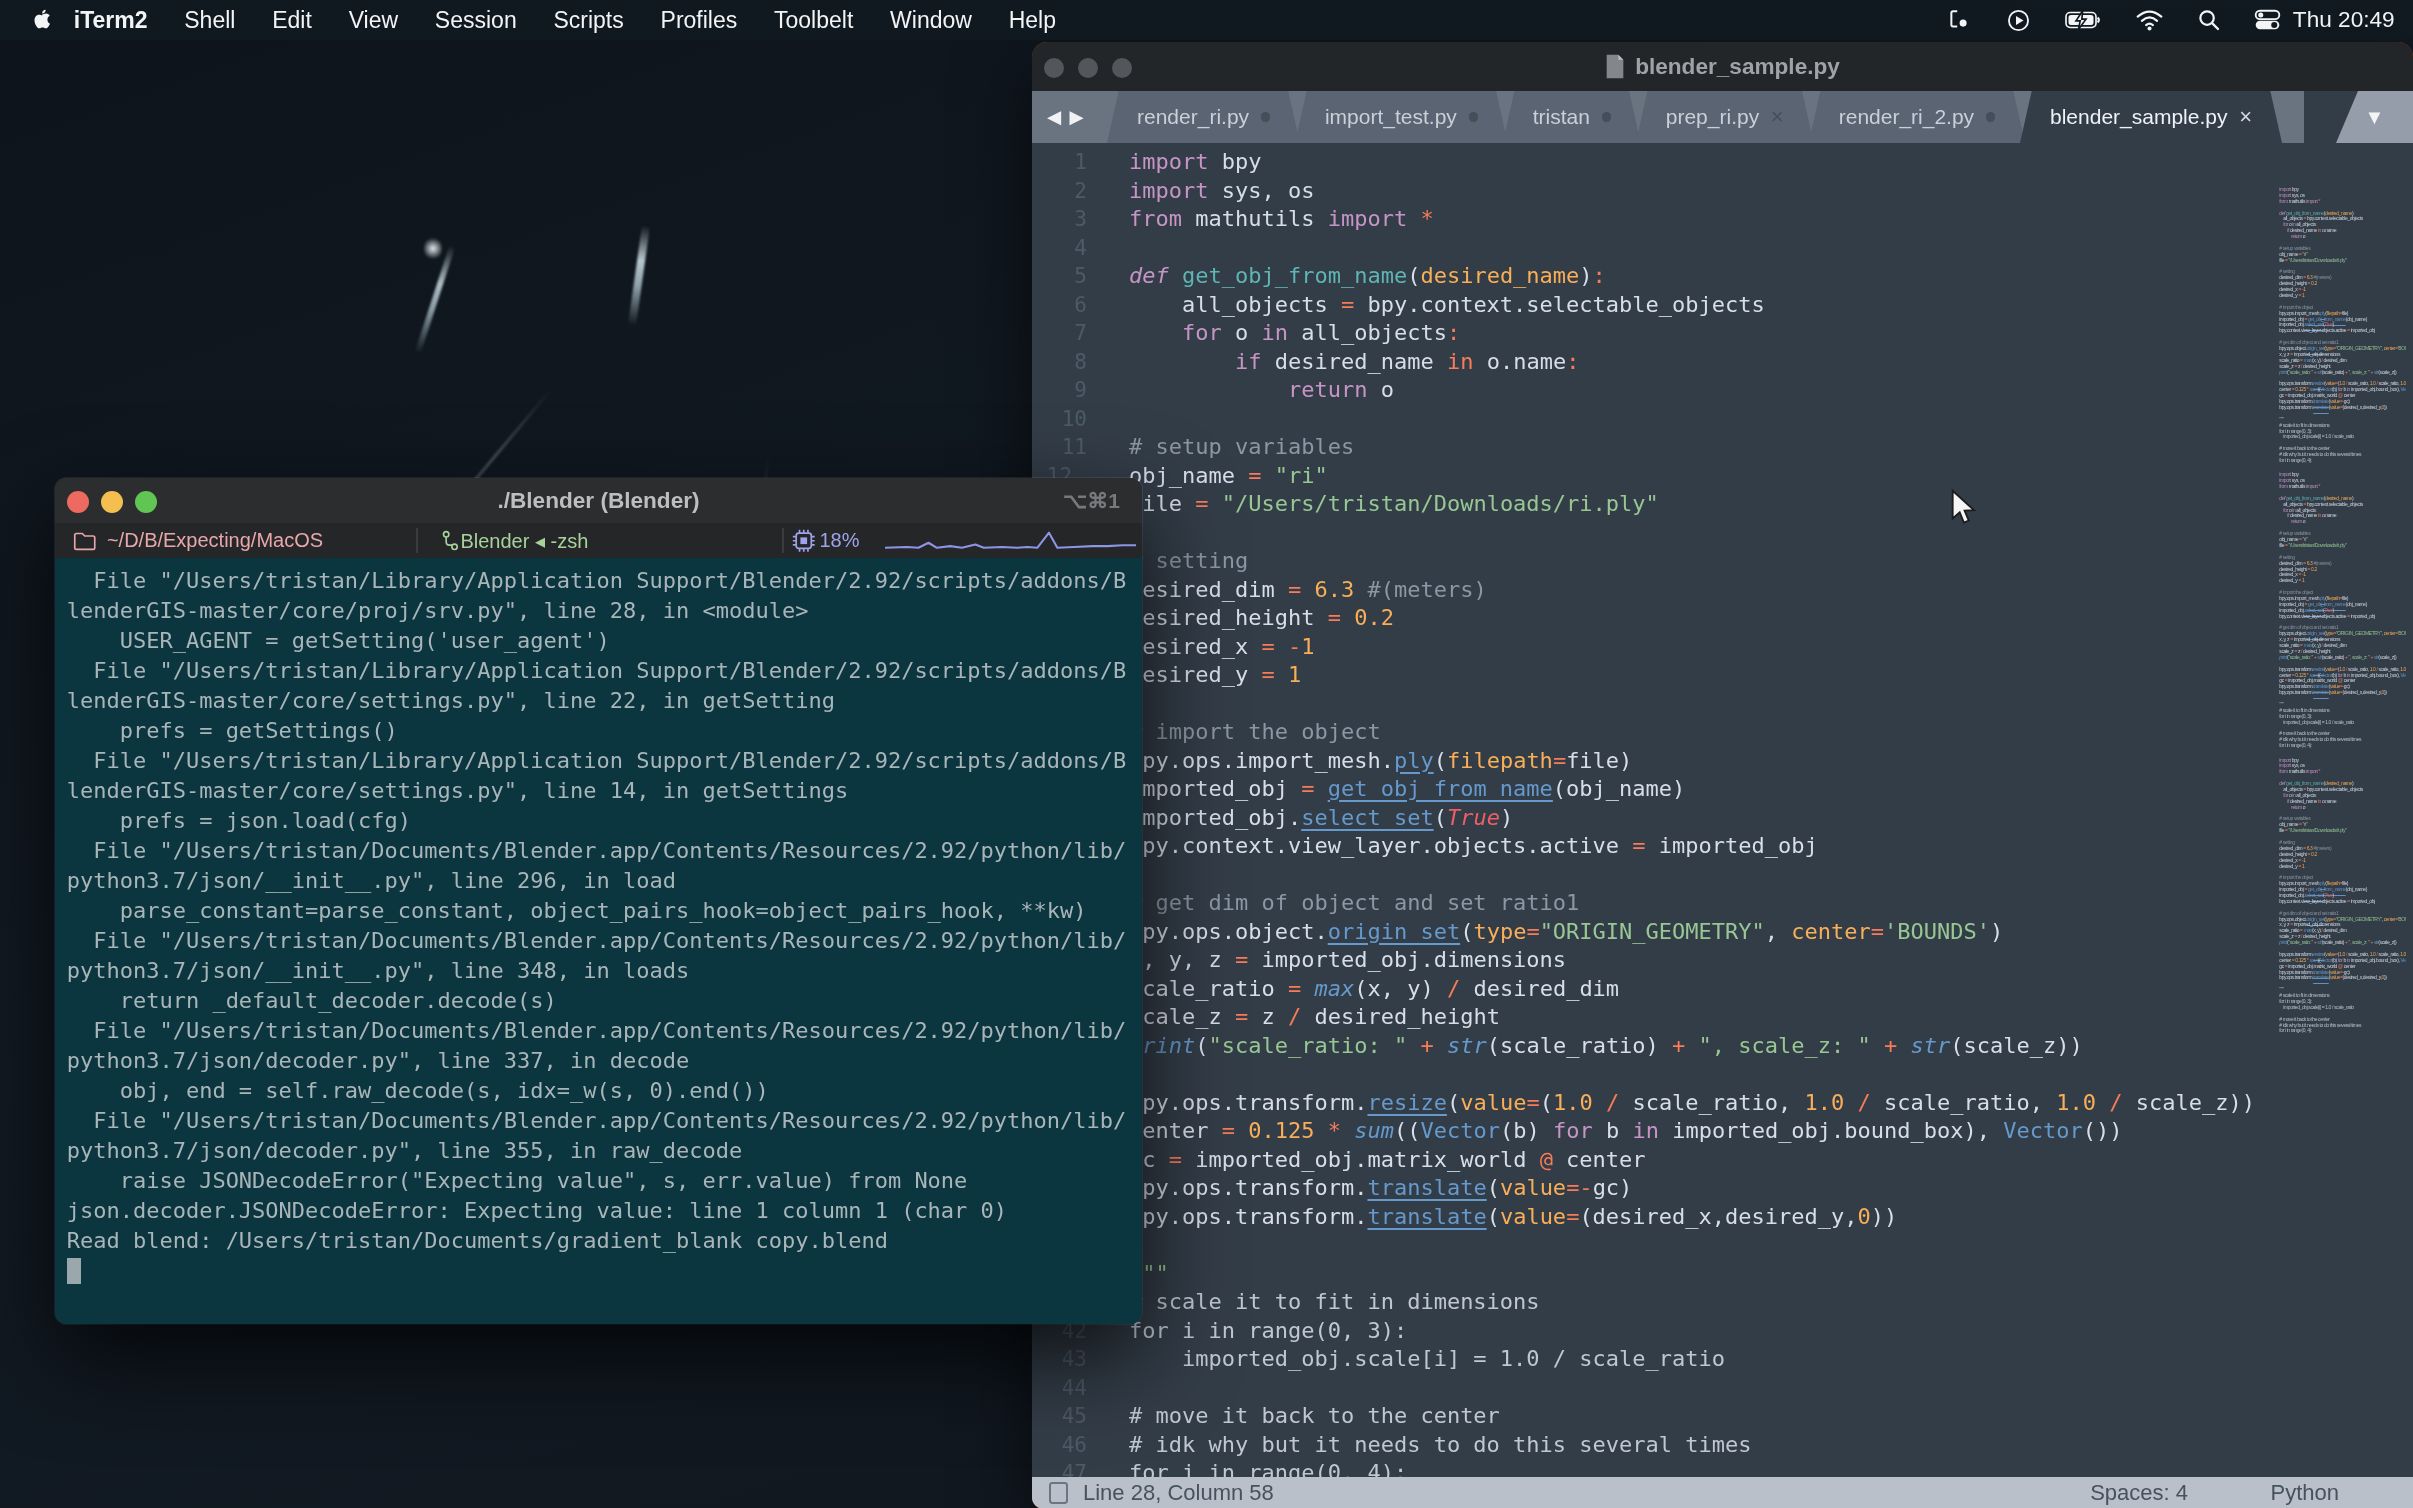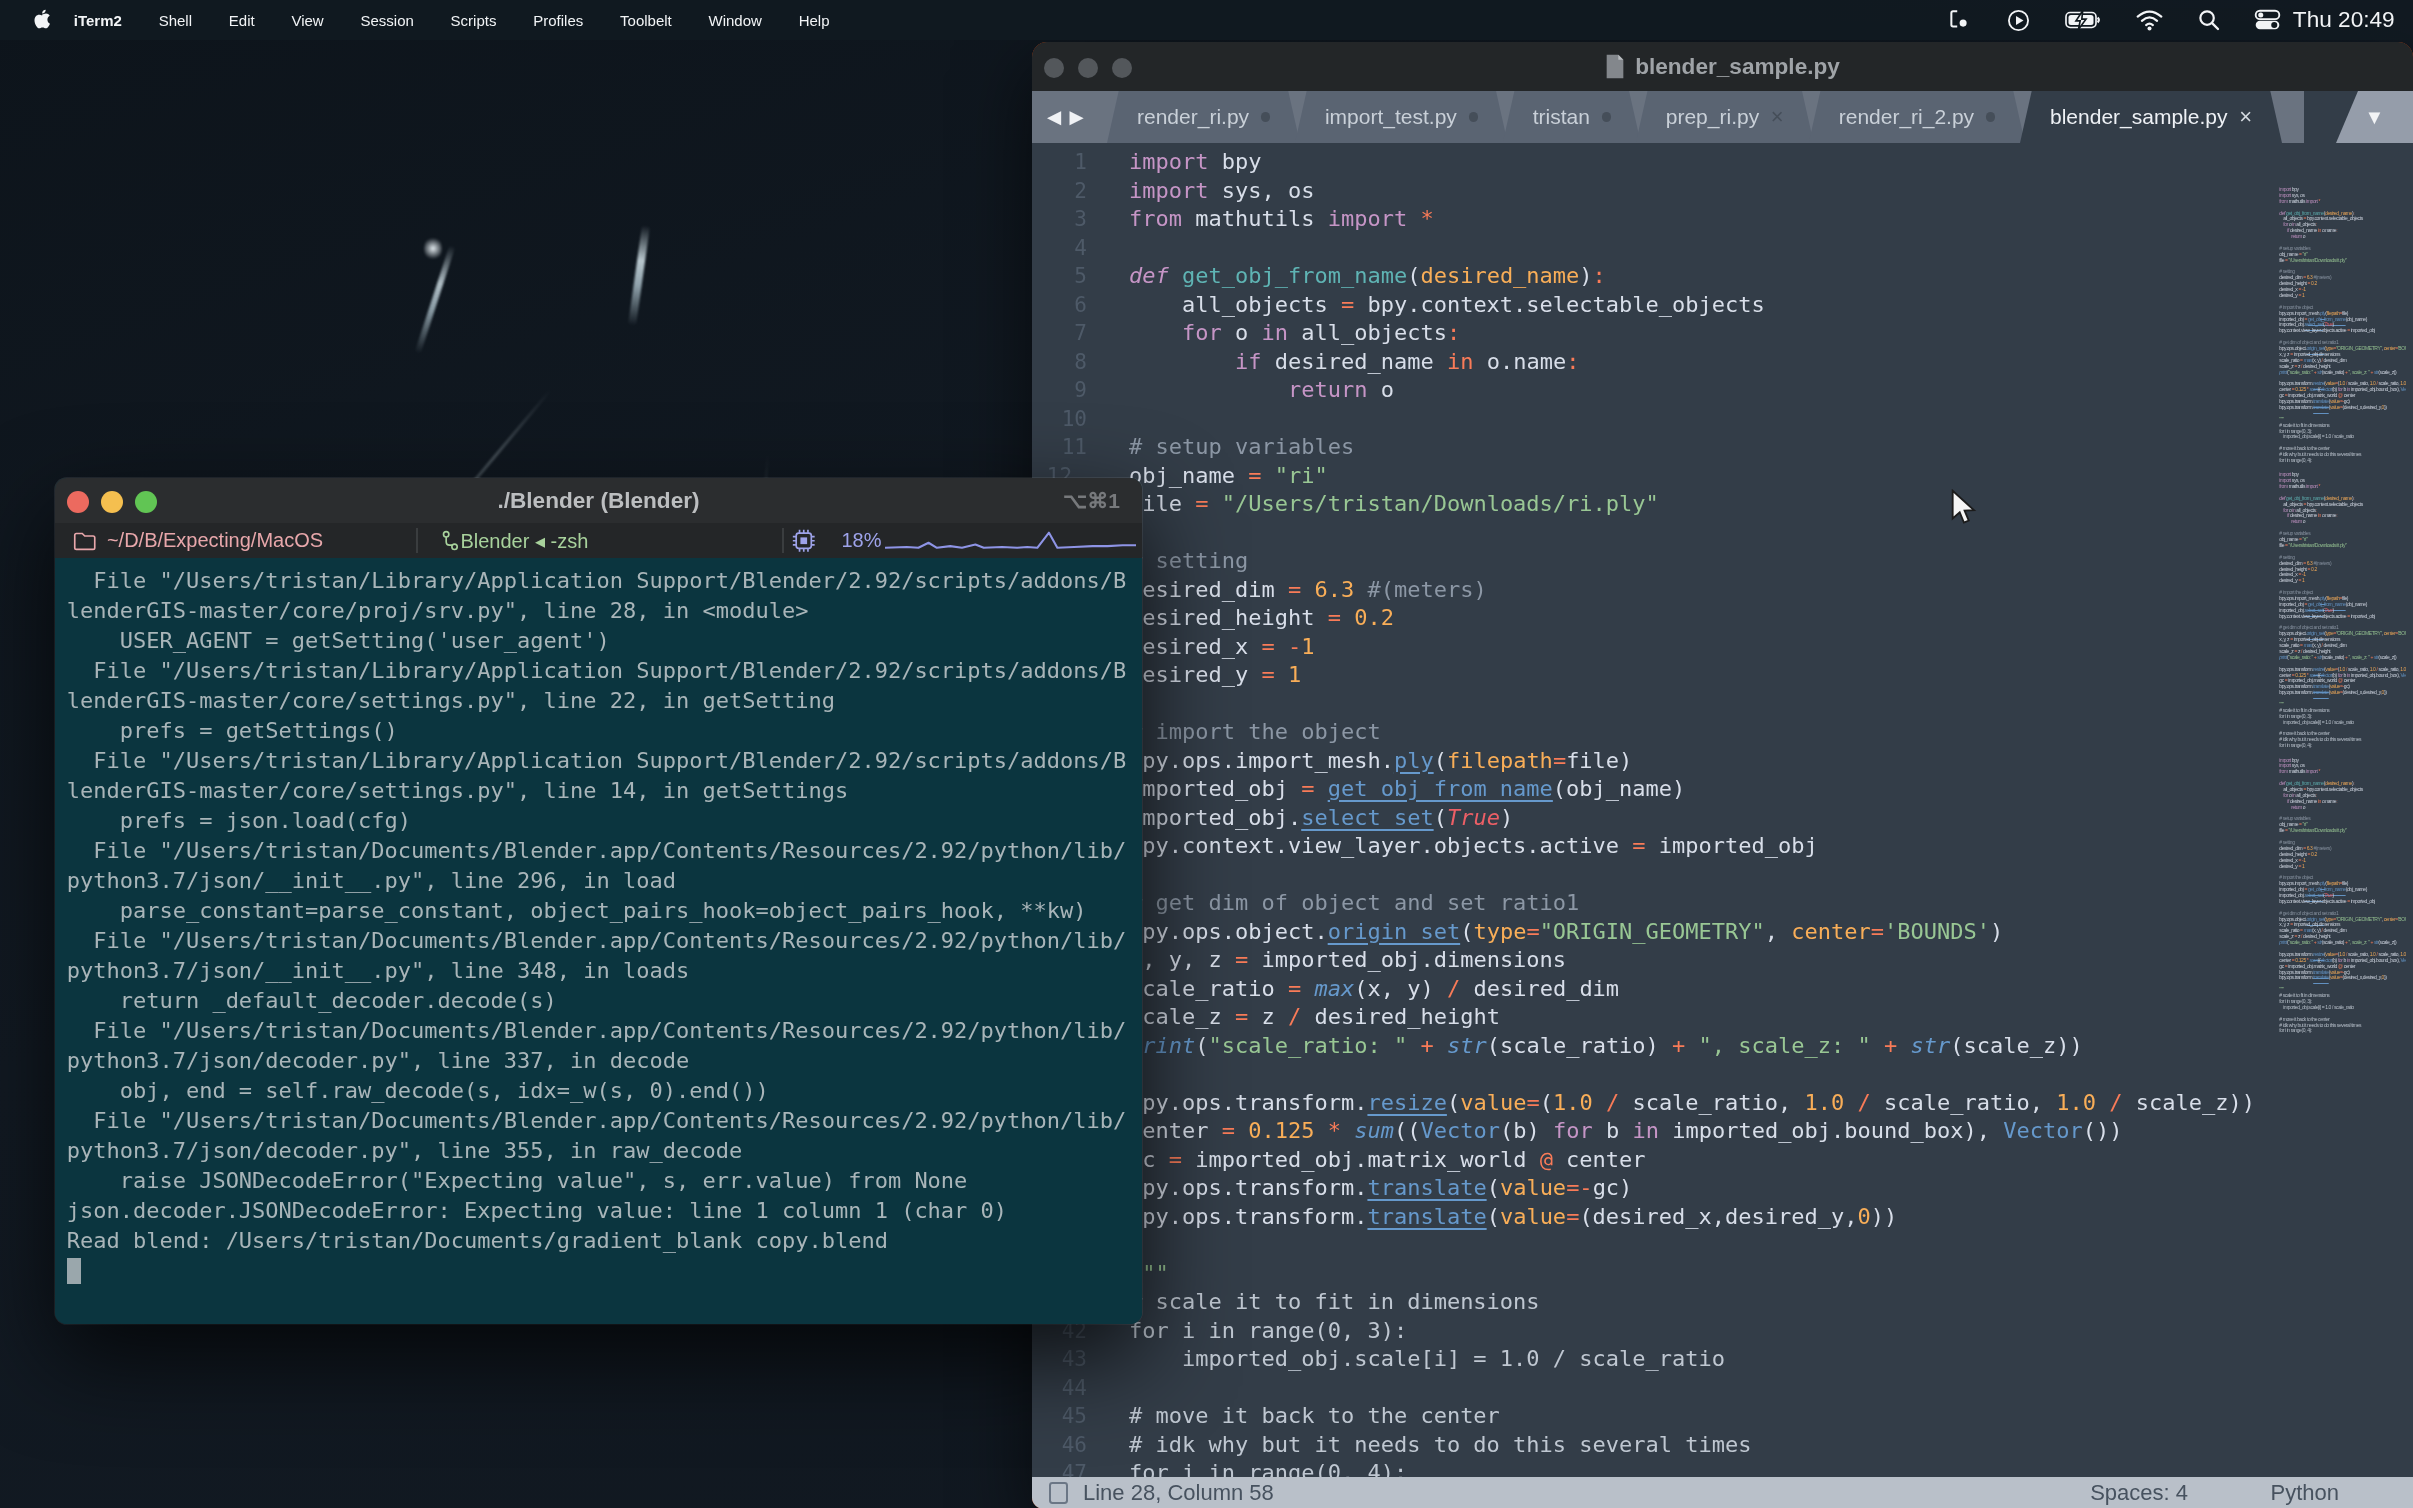--- a/index.html
+++ b/index.html
@@ -8,21 +8,21 @@
   
   #desktop{position:absolute;inset:0;background:linear-gradient(160deg,#0d141b 0%,#121a23 45%,#10171f 100%);z-index:0;}
   .streak{position:absolute;border-radius:3.4px;filter:blur(1px);
     background:linear-gradient(to bottom,rgba(215,233,240,0),rgba(223,239,246,.9) 35%,rgba(205,228,238,.75) 60%,rgba(215,233,240,0));}
   .blob{position:absolute;border-radius:50%;background:radial-gradient(circle,rgba(240,248,252,.95),rgba(240,248,252,0) 70%);filter:blur(0.8px);}
 
   
   #menubar{position:absolute;left:0;top:0;width:2413px;height:40px;background:rgba(17,25,33,.94);
     display:flex;align-items:center;color:#f2f4f6;z-index:40;}
   #menu-left{display:flex;align-items:center;gap:0;}
-  .menu-item{font-size:15px;color:#f2f4f6;padding:0 18.4px;}
+  .menu-item{font-size:23px;color:#f2f4f6;padding:0 18.4px;}
   .menu-item.bold{font-weight:700;}
   #apple-logo{margin-left:32px;margin-right:3.4px;display:flex;align-items:center;}
   #menu-right{position:absolute;right:132px;top:0;height:40px;display:flex;align-items:center;gap:34px;}
   #clock{position:absolute;right:18.4px;top:0;height:40px;display:flex;align-items:center;font-size:22.6px;color:#f2f4f6;}
   .sicon{display:flex;align-items:center;justify-content:center;}
 
   
   #editor{position:absolute;left:1032px;top:42px;width:1381px;height:1467px;z-index:10;
     border-radius:15px 15px 0 11.7px;overflow:hidden;box-shadow:0 25px 75px rgba(0,0,0,.6);background:#c2410c;}
   #etitlebar{position:absolute;left:0;top:0;width:100%;height:49px;background:#232628;border-bottom:0.8px solid #191b1d;}
@@ -69,21 +69,21 @@
     box-shadow:0 34px 92px rgba(0,0,0,.75),0 0 0 0.8px rgba(255,255,255,.12);background:#0b353f;}
   #ttitlebar{position:absolute;left:0;top:0;width:100%;height:45px;background:#2b2d2f;border-bottom:0.8px solid #1c1d1f;}
   .ttl{position:absolute;top:12.6px;width:22px;height:22px;border-radius:50%;}
   #ttitle{position:absolute;left:0;top:0;width:100%;height:45px;display:flex;align-items:center;justify-content:center;
     color:#bcbec0;font-size:22.6px;font-weight:700;}
   #tshortcut{position:absolute;right:22px;top:0;height:45px;display:flex;align-items:center;color:#77797c;font-size:21px;font-weight:600;}
   #ttoolbar{position:absolute;left:0;top:45px;width:100%;height:35px;background:#242628;border-bottom:0.8px solid #17181a;font-size:20px;}
   .tb-div{position:absolute;top:5px;width:1.7px;height:25px;background:#3a3d3f;}
   #tb-path{position:absolute;left:18.4px;top:0;height:35px;display:flex;align-items:center;gap:10px;color:#e8a7ab;}
   #tb-session{position:absolute;left:387px;top:0;height:35px;display:flex;align-items:center;color:#a8d29c;}
-  #tb-cpu{position:absolute;left:737px;top:0;height:35px;display:flex;align-items:center;gap:26px;color:#9ea3ea;}
+  #tb-cpu{position:absolute;left:737px;top:0;height:35px;display:flex;align-items:center;gap:4px;color:#9ea3ea;}
   #tb-spark{position:absolute;left:830px;top:3.4px;}
   #tbody{position:absolute;left:0;top:80px;width:100%;height:766px;background:#0b353f;padding:8.4px 0 0 11.7px;box-sizing:border-box;
     font-family:"DejaVu Sans Mono",monospace;font-size:22px;line-height:30px;color:#a9b5b9;}
   .trow{white-space:pre;height:30px;}
   #tcursor{display:inline-block;width:14.2px;height:26px;background:#9aa7ac;margin-top:1.7px;}
 
   
   #pointer{position:absolute;left:1951px;top:489px;z-index:100;}
 </style>
 </head>

